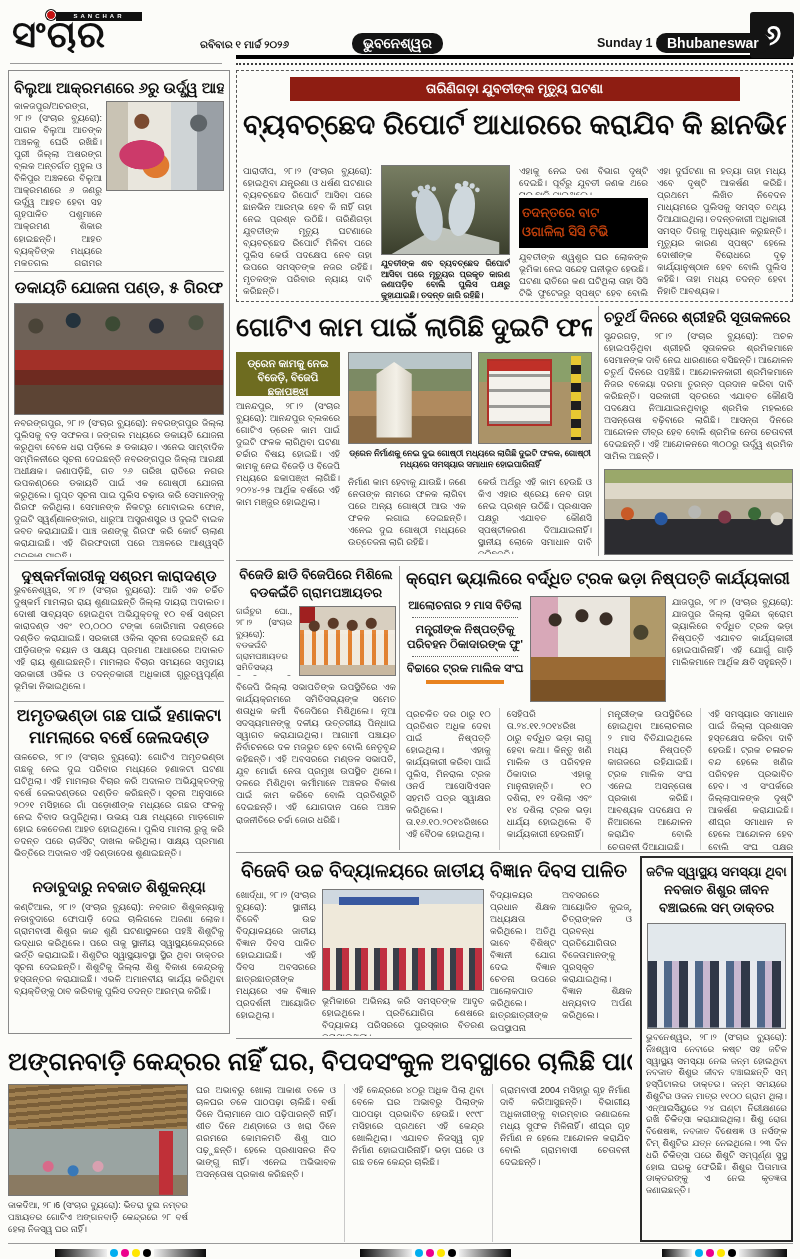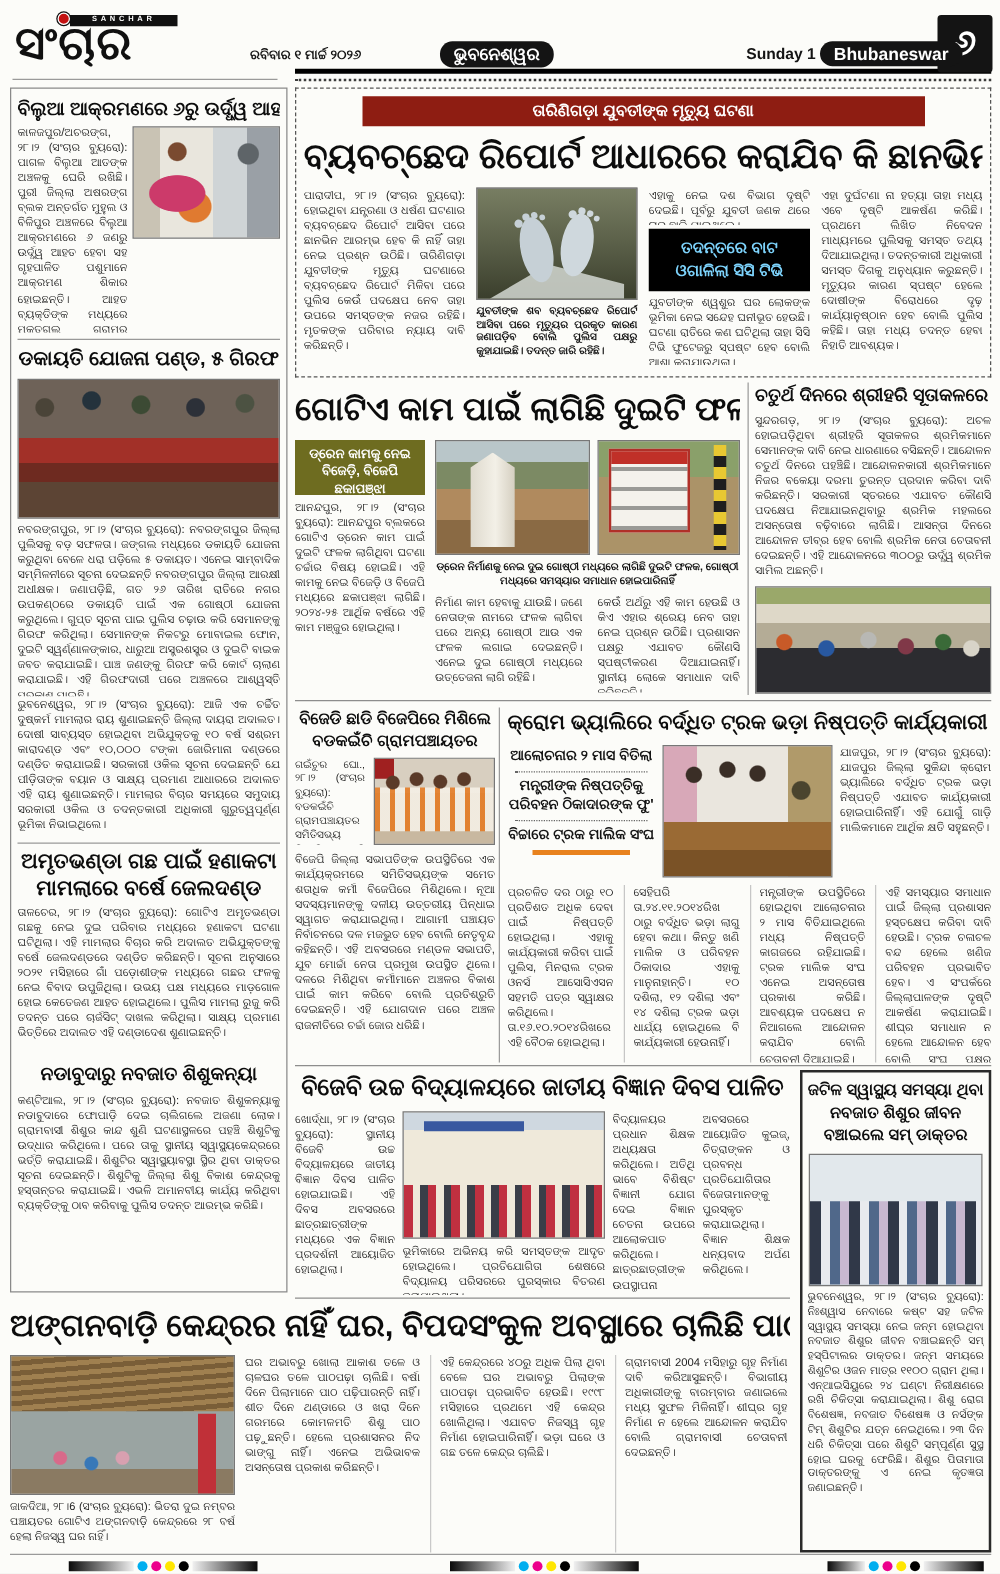--- a/index.html
+++ b/index.html
@@ -61,24 +61,24 @@
   #lc-h4{font-size:17px;height:50px;line-height:1.3}
   #lc-b4{height:120px}
   #lc-h5{font-size:15px;height:28px;line-height:28px;margin-top:2px}
   #lc-b5{height:116px}
 
   
   #mainbox{position:absolute;left:236px;top:70px;width:557px;height:232px;border:1px dashed #555;padding:4px 6px;overflow:hidden}
   .kicker{width:450px;height:24px;margin:2px auto;background:var(--maroon);color:#fff;
     font-size:13px;font-weight:800;text-align:center;line-height:24px;overflow:hidden;white-space:nowrap}
   #main-hl{font-size:28px;height:44px;line-height:44px;white-space:nowrap}
-  .mcols{display:flex;gap:9px;height:146px;margin-top:3px}
+  .mcols{display:flex;gap:9px;height:146px;margin-top:18px}
   .mcol{flex:1;min-width:0}
   .ph-feet{width:100%;height:90px}
-  .blackbox{background:#000;color:#7dd3fc;font-size:13px;font-weight:800;text-align:center;
+  .blackbox{background:#000;color:#c2410c;font-size:13px;font-weight:800;text-align:left;
     line-height:1.45;padding:6px 3px;margin:3px 0;overflow:hidden}
   #m-c3a{height:30px}#m-c3b{height:56px}
 
   
   #plaques{position:absolute;left:236px;top:306px;width:356px;height:250px}
   #plq-hl{position:absolute;left:0;top:0;width:356px;font-size:26px;height:42px;line-height:42px;white-space:nowrap}
   .olivebox{position:absolute;left:0;top:46px;width:104px;height:44px;background:var(--olive);color:#fff;
     font-size:10.5px;font-weight:700;text-align:center;padding:4px 3px;line-height:1.35;overflow:hidden}
   #plq-c1{position:absolute;left:0;top:94px;width:104px;height:154px}
   .ph-monument{position:absolute;left:112px;top:46px;width:124px;height:92px;
@@ -211,20 +211,21 @@
 
   <div id="leftcol">
     <div class="hl lc-h">ବିଲୁଆ ଆକ୍ରମଣରେ ୬ରୁ ଉର୍ଦ୍ଧ୍ୱ ଆହତ</div>
     <div id="lc-b1">
       <div class="ph ph-clinic" title="injured woman in sari being treated at clinic"></div>
       <div class="bd" style="height:166px">କାଳଜପୁର/ଅଚରଙ୍ଗ, ୨୮।୨ (ସଂଚାର ବ୍ୟୁରୋ): ପାଗଳ ବିଲୁଆ ଆତଙ୍କ ଅଞ୍ଚଳକୁ ଘେରି ରଖିଛି। ପୁରୀ ଜିଲ୍ଲା ଅଷରଙ୍ଗ ବ୍ଲକ ଅନ୍ତର୍ଗତ ମୁହୁଲ ଓ ବିଳିପୁର ଅଞ୍ଚଳରେ ବିଲୁଆ ଆକ୍ରମଣରେ ୬ ଜଣରୁ ଉର୍ଦ୍ଧ୍ୱ ଆହତ ହେବା ସହ ଗୃହପାଳିତ ପଶୁମାନେ ଆକ୍ରମଣ ଶିକାର ହୋଇଛନ୍ତି। ଆହତ ବ୍ୟକ୍ତିଙ୍କ ମଧ୍ୟରେ ମୁକ୍ତଗଲ ଗ୍ରାମର ସାହାଣୀ ନାୟକ, ବିଳିସୁର ଗ୍ରାମର ପଣ୍ଡବ ସ୍ୱାଇଁ, ଶଢକ ସ୍ୱାଇଁ, ଜଣି ସାହୁ ପ୍ରମୁଖ ଦେହରେବାଙ୍କ ସମେତ ଅନ୍ୟମାନେ ବିଲୁଆ ଆକ୍ରମଣ ଶିକାର ହୋଇ ନିକଟସ୍ଥ ଡାକ୍ତରଖାନାରେ ଚିକିତ୍ସିତ ହେଉଛନ୍ତି। ଘଟଣା ଖବର ପାଇ ବନ ବିଭାଗ କର୍ମଚାରୀ ଘଟଣାସ୍ଥଳରେ ପହଞ୍ଚିଛନ୍ତି। ପାଗଳ ବିଲୁଆକୁ ଶୀଘ୍ର କାବୁ କରିବାକୁ ଗ୍ରାମବାସୀ ଦାବି କରିଛନ୍ତି।</div>
     </div>
     <div class="hl lc-h lc-sep" id="lc-h2">ଡକାୟତି ଯୋଜନା ପଣ୍ଡ, ୫ ଗିରଫ</div>
     <div class="ph ph-police" title="police with arrested dacoits and seized items"></div>
     <div class="bd" id="lc-b2">ନବରଙ୍ଗପୁର, ୨୮।୨ (ସଂଚାର ବ୍ୟୁରୋ): ନବରଙ୍ଗପୁର ଜିଲ୍ଲା ପୁଲିସକୁ ବଡ଼ ସଫଳତା। ଜଙ୍ଗଲ ମଧ୍ୟରେ ଡକାୟତି ଯୋଜନା କରୁଥିବା ବେଳେ ଧରା ପଡ଼ିଲେ ୫ ଡକାୟତ। ଏନେଇ ସାମ୍ବାଦିକ ସମ୍ମିଳନୀରେ ସୂଚନା ଦେଇଛନ୍ତି ନବରଙ୍ଗପୁର ଜିଲ୍ଲା ଆରକ୍ଷୀ ଅଧୀକ୍ଷକ। ଜଣାପଡ଼ିଛି, ଗତ ୨୬ ତାରିଖ ରାତିରେ ନଗର ଉପକଣ୍ଠରେ ଡକାୟତି ପାଇଁ ଏକ ଗୋଷ୍ଠୀ ଯୋଜନା କରୁଥିଲେ। ଗୁପ୍ତ ସୂଚନା ପାଇ ପୁଲିସ ଚଢ଼ାଉ କରି ସେମାନଙ୍କୁ ଗିରଫ କରିଥିଲା। ସେମାନଙ୍କ ନିକଟରୁ ମୋବାଇଲ ଫୋନ, ଦୁଇଟି ସ୍ୱର୍ଣ୍ଣାଳଙ୍କାର, ଧାରୁଆ ଅସ୍ତ୍ରଶସ୍ତ୍ର ଓ ଦୁଇଟି ବାଇକ ଜବତ କରାଯାଇଛି। ପାଞ୍ଚ ଜଣଙ୍କୁ ଗିରଫ କରି କୋର୍ଟ ଚାଲାଣ କରାଯାଇଛି। ଏହି ଗିରଫଦାରୀ ପରେ ଅଞ୍ଚଳରେ ଆଶ୍ୱସ୍ତି ପ୍ରକାଶ ପାଇଛି।</div>
+    <div class="hl lc-h lc-sep">ଦୁଷ୍କର୍ମକାରୀକୁ ସଶ୍ରମ କାରାଦଣ୍ଡ</div>
     <div class="bd" id="lc-b3">ଭୁବନେଶ୍ୱର, ୨୮।୨ (ସଂଚାର ବ୍ୟୁରୋ): ଆଜି ଏକ ଚର୍ଚ୍ଚିତ ଦୁଷ୍କର୍ମ ମାମଲାର ରାୟ ଶୁଣାଇଛନ୍ତି ଜିଲ୍ଲା ଦାୟରା ଅଦାଲତ। ଦୋଷୀ ସାବ୍ୟସ୍ତ ହୋଇଥିବା ଅଭିଯୁକ୍ତକୁ ୧୦ ବର୍ଷ ସଶ୍ରମ କାରାଦଣ୍ଡ ଏବଂ ୧୦,୦୦୦ ଟଙ୍କା ଜୋରିମାନା ଦଣ୍ଡରେ ଦଣ୍ଡିତ କରାଯାଇଛି। ସରକାରୀ ଓକିଲ ସୂଚନା ଦେଇଛନ୍ତି ଯେ ପୀଡ଼ିତାଙ୍କ ବୟାନ ଓ ସାକ୍ଷ୍ୟ ପ୍ରମାଣ ଆଧାରରେ ଅଦାଲତ ଏହି ରାୟ ଶୁଣାଇଛନ୍ତି। ମାମଲାର ବିଚାର ସମୟରେ ସମୁଦାୟ ସରକାରୀ ଓକିଲ ଓ ତଦନ୍ତକାରୀ ଅଧିକାରୀ ଗୁରୁତ୍ୱପୂର୍ଣ୍ଣ ଭୂମିକା ନିଭାଇଥିଲେ।</div>
     <div class="hl lc-sep" id="lc-h4">ଅମୃତଭଣ୍ଡା ଗଛ ପାଇଁ ହଣାକଟା ମାମଲାରେ ବର୍ଷେ ଜେଲଦଣ୍ଡ</div>
     <div class="bd" id="lc-b4">ତାଳଚେର, ୨୮।୨ (ସଂଚାର ବ୍ୟୁରୋ): ଗୋଟିଏ ଅମୃତଭଣ୍ଡା ଗଛକୁ ନେଇ ଦୁଇ ପରିବାର ମଧ୍ୟରେ ହଣାକଟା ଘଟଣା ଘଟିଥିଲା। ଏହି ମାମଲାର ବିଚାର କରି ଅଦାଲତ ଅଭିଯୁକ୍ତଙ୍କୁ ବର୍ଷେ ଜେଲଦଣ୍ଡରେ ଦଣ୍ଡିତ କରିଛନ୍ତି। ସୂଚନା ଅନୁସାରେ ୨୦୨୧ ମସିହାରେ ଗାଁ ପଡ଼ୋଶୀଙ୍କ ମଧ୍ୟରେ ଗଛର ଫଳକୁ ନେଇ ବିବାଦ ଉପୁଜିଥିଲା। ଉଭୟ ପକ୍ଷ ମଧ୍ୟରେ ମାଡ଼ଗୋଳ ହୋଇ କେତେଜଣ ଆହତ ହୋଇଥିଲେ। ପୁଲିସ ମାମଲା ରୁଜୁ କରି ତଦନ୍ତ ପରେ ଚାର୍ଜସିଟ୍ ଦାଖଲ କରିଥିଲା। ସାକ୍ଷ୍ୟ ପ୍ରମାଣ ଭିତ୍ତିରେ ଅଦାଲତ ଏହି ଦଣ୍ଡାଦେଶ ଶୁଣାଇଛନ୍ତି।</div>
     <div class="hl" id="lc-h5">ନଡାବୁଦାରୁ ନବଜାତ ଶିଶୁକନ୍ୟା ଉଦ୍ଧାର</div>
     <div class="bd" id="lc-b5">କଣ୍ଟିଆଲ, ୨୮।୨ (ସଂଚାର ବ୍ୟୁରୋ): ନବଜାତ ଶିଶୁକନ୍ୟାକୁ ନଡାବୁଦାରେ ଫୋପାଡ଼ି ଦେଇ ଚାଲିଗଲେ ଅଜଣା ଲୋକ। ଗ୍ରାମବାସୀ ଶିଶୁର କାନ୍ଦ ଶୁଣି ଘଟଣାସ୍ଥଳରେ ପହଞ୍ଚି ଶିଶୁଟିକୁ ଉଦ୍ଧାର କରିଥିଲେ। ପରେ ତାକୁ ସ୍ଥାନୀୟ ସ୍ୱାସ୍ଥ୍ୟକେନ୍ଦ୍ରରେ ଭର୍ତ୍ତି କରାଯାଇଛି। ଶିଶୁଟିର ସ୍ୱାସ୍ଥ୍ୟାବସ୍ଥା ସ୍ଥିର ଥିବା ଡାକ୍ତର ସୂଚନା ଦେଇଛନ୍ତି। ଶିଶୁଟିକୁ ଜିଲ୍ଲା ଶିଶୁ ବିକାଶ କେନ୍ଦ୍ରକୁ ହସ୍ତାନ୍ତର କରାଯାଇଛି। ଏଭଳି ଅମାନବୀୟ କାର୍ଯ୍ୟ କରିଥିବା ବ୍ୟକ୍ତିଙ୍କୁ ଠାବ କରିବାକୁ ପୁଲିସ ତଦନ୍ତ ଆରମ୍ଭ କରିଛି।</div>
   </div>
 
   <div id="mainbox">
     <div class="kicker">ତାରିଣିଗଡ଼ା ଯୁବତୀଙ୍କ ମୃତ୍ୟୁ ଘଟଣା</div>
     <div class="hl" id="main-hl">ବ୍ୟବଚ୍ଛେଦ ରିପୋର୍ଟ ଆଧାରରେ କରାଯିବ କି ଛାନଭିନ ?</div>

